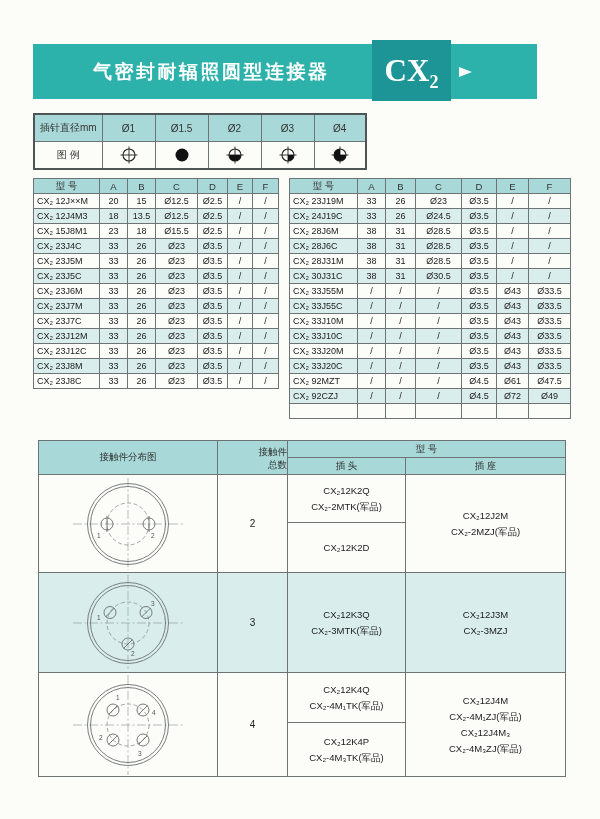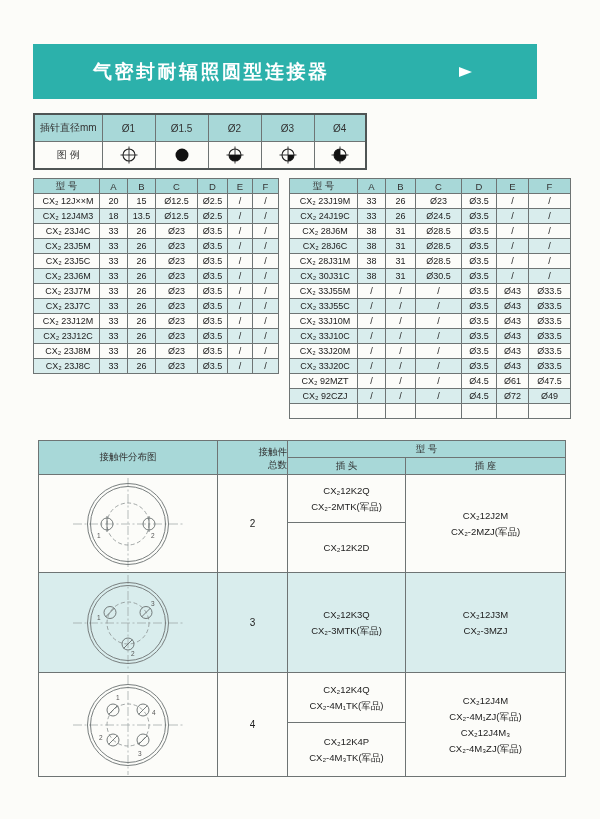--- a/index.html
+++ b/index.html
@@ -41,21 +41,21 @@
 
   
   .spec{position:absolute;top:178px;}
   .spec-left{left:33px;}
   .spec-right{left:289px;}
   .spec table{border:1.5px solid #4f5555;}
   .spec-left table{width:245px;}
   .spec-right table{width:281px;}
   .spec th{background:#a8d8d8;font-size:9.5px;color:#333;height:14px;text-align:center;}
   .spec td{height:14px;font-size:9px;text-align:center;color:#222;white-space:nowrap;}
-  .spec td.model{text-align:center;padding-left:3px;margin-top:25px;}
+  .spec td.model{text-align:left;padding-left:3px;margin-top:25px;}
   .spec tbody tr:nth-child(even) td{background:#d9eded;}
 
   
   .bottom{position:absolute;left:38px;top:440px;}
   .bottom table{width:527px;border:1.5px solid #4f5555;}
   .bottom td{font-size:9.5px;text-align:center;vertical-align:middle;color:#222;}
   .bottom tr.head td{background:#a8d8d8;height:16px;font-size:9.5px;color:#333;}
   .bottom .hline{line-height:13px;text-align:right;}
   .bottom td.total{font-size:10px;}
   .bottom .ln{line-height:16px;white-space:nowrap;}
@@ -63,20 +63,24 @@
   .bottom td.diag{padding:0;}
   .bottom svg{display:block;margin:0 auto;}
 </style>
 </head>
 <body>
 
 <div class="page">
 
   <div class="banner">
     <span class="banner-title">气密封耐辐照圆型连接器</span>
+    <div class="banner-model">
+      <span class="main">CX</span>
+        <span class="sub">2</span>
+    </div>
     <span class="banner-arrow"></span>
   </div>
 
   <div class="legend">
     <table>
       <colgroup>
           <col style="width:68px">
           <col style="width:53px">
           <col style="width:53px">
           <col style="width:53px">
@@ -170,20 +174,29 @@
           <tr>
             <td class="model">CX₂ 12J4M3</td>
             <td>18</td>
             <td>13.5</td>
             <td>Ø12.5</td>
             <td>Ø2.5</td>
             <td>/</td>
             <td>/</td>
           </tr>
           <tr>
+            <td class="model">CX₂ 15J8M1</td>
+            <td>23</td>
+            <td>18</td>
+            <td>Ø15.5</td>
+            <td>Ø2.5</td>
+            <td>/</td>
+            <td>/</td>
+          </tr>
+          <tr>
             <td class="model">CX₂ 23J4C</td>
             <td>33</td>
             <td>26</td>
             <td>Ø23</td>
             <td>Ø3.5</td>
             <td>/</td>
             <td>/</td>
           </tr>
           <tr>
             <td class="model">CX₂ 23J5M</td>

